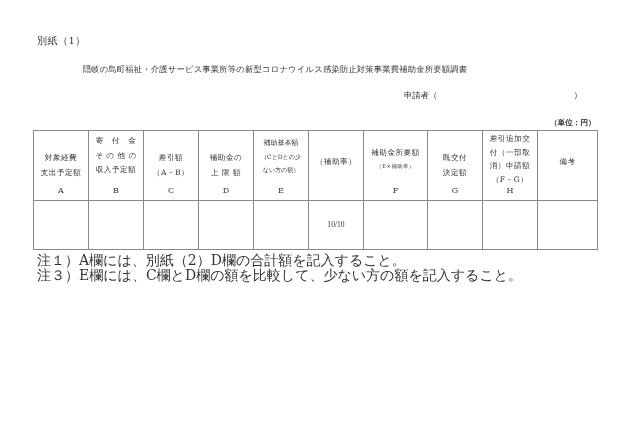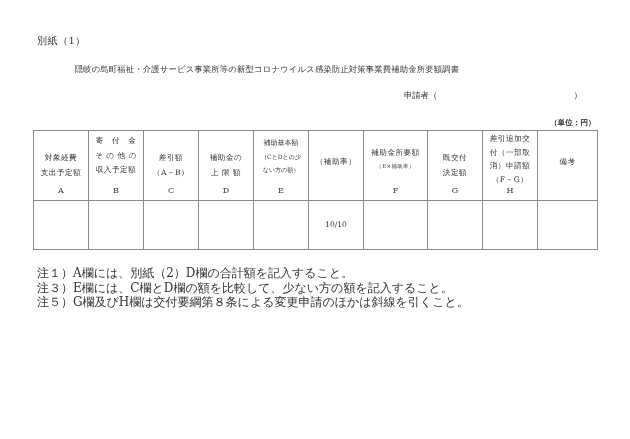--- a/index.html
+++ b/index.html
@@ -3,48 +3,48 @@
 <meta charset="utf-8">
 <style>
   html, body { margin: 0; padding: 0; background: #ffffff; }
   body {
     width: 630px; height: 439px; position: relative; overflow: hidden;
     font-family: "DejaVu Serif", "Liberation Serif", serif;
     color: #333333;
   }
   .abs { position: absolute; white-space: nowrap; }
   .attach-label { left: 37px; top: 34px; font-size: 10px; letter-spacing: 0.5px; }
-  .title { left: 0; width: 534px; top: 64px; text-align: center; font-size: 8.3px; letter-spacing: 0.2px; }
+  .title { left: 8px; width: 534px; top: 64px; text-align: center; font-size: 8.3px; letter-spacing: 0.2px; }
   .applicant { left: 404px; top: 90px; font-size: 8.3px; width: 178px; }
   .applicant .close { position: absolute; right: 0; top: 0; }
   .unit { left: 550px; top: 118px; font-size: 7.6px; font-weight: bold; }
 
   table.grid {
     position: absolute; left: 33px; top: 130px;
     border-collapse: collapse; table-layout: fixed;
     width: 564px;
   }
   table.grid td {
     border: 1.2px solid #8a8a8a;
     padding: 0; text-align: center; vertical-align: top;
     font-size: 7.6px; line-height: 14.5px;
   }
   tr.head td { height: 69px; position: relative; margin-top: 32px; }
-  tr.body td { height: 48px; vertical-align: middle; }
+  tr.body td { height: 48px; vertical-align: middle; font-family: Liberation Serif, serif; }
   .h-text { display: block; padding-top: 3px; letter-spacing: 0.5px; }
   .h-text.mid { padding-top: 20px; }
   .h-sub { display: block; font-size: 5.3px; line-height: 10px; }
   .h-letter {
     position: absolute; left: 0; right: 0; bottom: 2px;
     font-size: 8px; text-align: center;
   }
   .e-text { display:block; padding-top: 6px; font-size: 7px; line-height: 13px; }
   .e-text .sm { font-size: 6px; }
 
-  .notes { left: 37px; top: 266px; font-size: 12px; line-height: 14.5px; }
+  .notes { left: 37px; top: 253px; font-size: 14px; line-height: 14.5px; }
   .notes div { white-space: nowrap; }
 </style>
 </head>
 <body>
 
 <div class="abs attach-label">別紙（1）</div>
 
 <div class="abs title">隠岐の島町福祉・介護サービス事業所等の新型コロナウイルス感染防止対策事業費補助金所要額調書</div>
 
 <div class="abs applicant">
@@ -154,14 +154,13 @@
     <td></td>
     <td></td>
     <td></td>
   </tr>
 </tbody>
   </table>
 
 <div class="abs notes">
   <div>注１）A欄には、別紙（2）D欄の合計額を記入すること。</div>
   <div>注３）E欄には、C欄とD欄の額を比較して、少ない方の額を記入すること。</div>
-  <div>注５）G欄及びH欄は交付要綱第８条による変更申請のほかは斜線を引くこと。</div>
 </div>
 
 </body></html>

